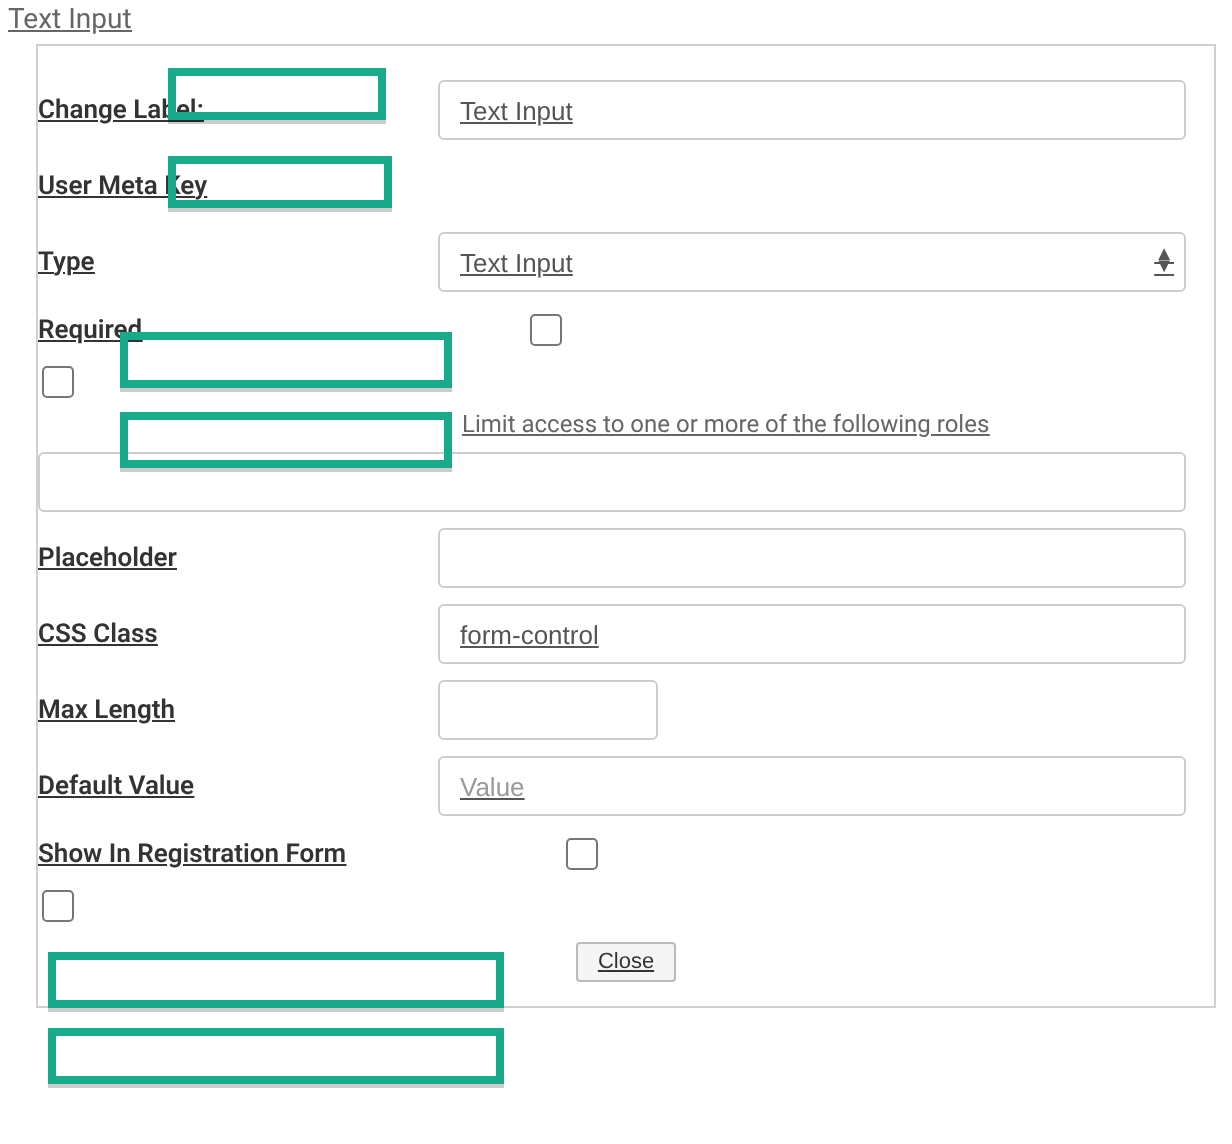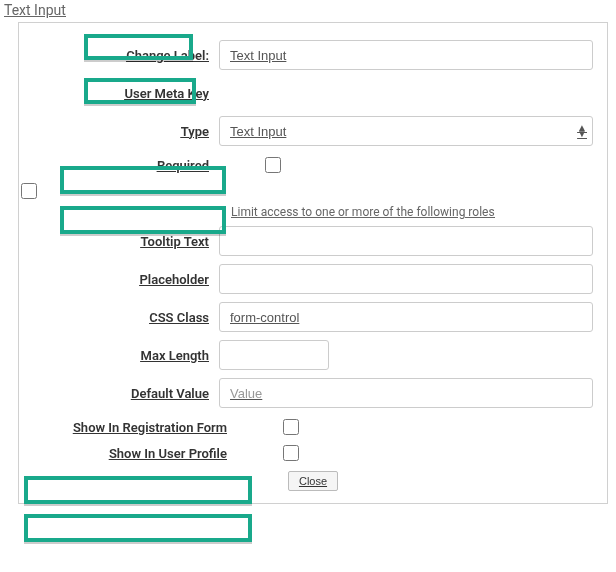--- a/index.html
+++ b/index.html
@@ -25,21 +25,21 @@
       padding: 10px 0 12px 0;
     }
     .row {
       display: flex;
       align-items: center;
       margin: 6px 0;
       min-height: 32px;
     }
     .label-col {
       width: 200px;
-      text-align: right;
+      text-align: left;
       padding-right: 10px;
       font-size: 13px;
       font-weight: 600;
       color: #333;
       flex-shrink: 0;
     }
     .input-col {
       flex: 1;
       padding-right: 14px;
     }
@@ -161,21 +161,20 @@
     <div class="label-col">Required</div>
     <input type="checkbox" style="">
   </div>
 
   <div class="checkbox-row">
     <input type="checkbox" style="">
   </div>
   <div class="helper-text">Limit access to one or more of the following roles</div>
 
   <div class="row">
-    <div class="label-col">Tooltip Text</div>
     <div class="input-col">
       <input type="text" value="" style="">
     </div>
   </div>
 
   <div class="row">
     <div class="label-col">Placeholder</div>
     <div class="input-col">
       <input type="text" value="" style="">
     </div>
@@ -201,21 +200,20 @@
       <input type="text" placeholder="Value" style="">
     </div>
   </div>
 
   <div class="checkbox-row">
     <div class="label-col" style="width:218px">Show In Registration Form</div>
     <input type="checkbox" style="">
   </div>
 
   <div class="checkbox-row">
-    <div class="label-col" style="width:218px">Show In User Profile</div>
     <input type="checkbox" style="">
   </div>
 
   <div class="footer">
     <button class="close-btn">Close</button>
   </div>
 
 </div>
 
 <div class="highlight" style="left:84px; top:34px; width:109px; height:26px;"></div>

